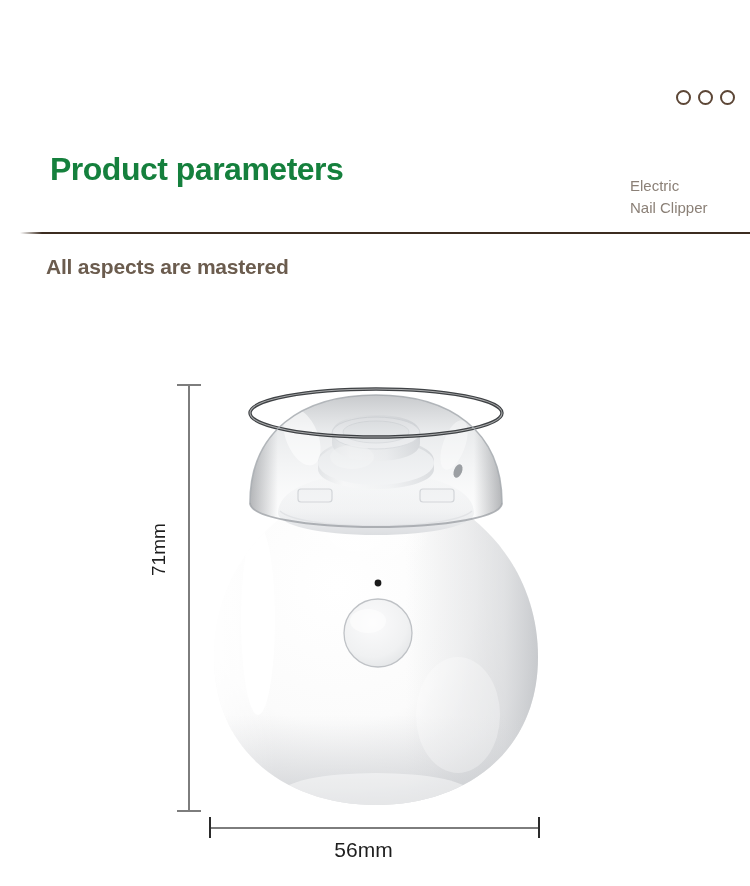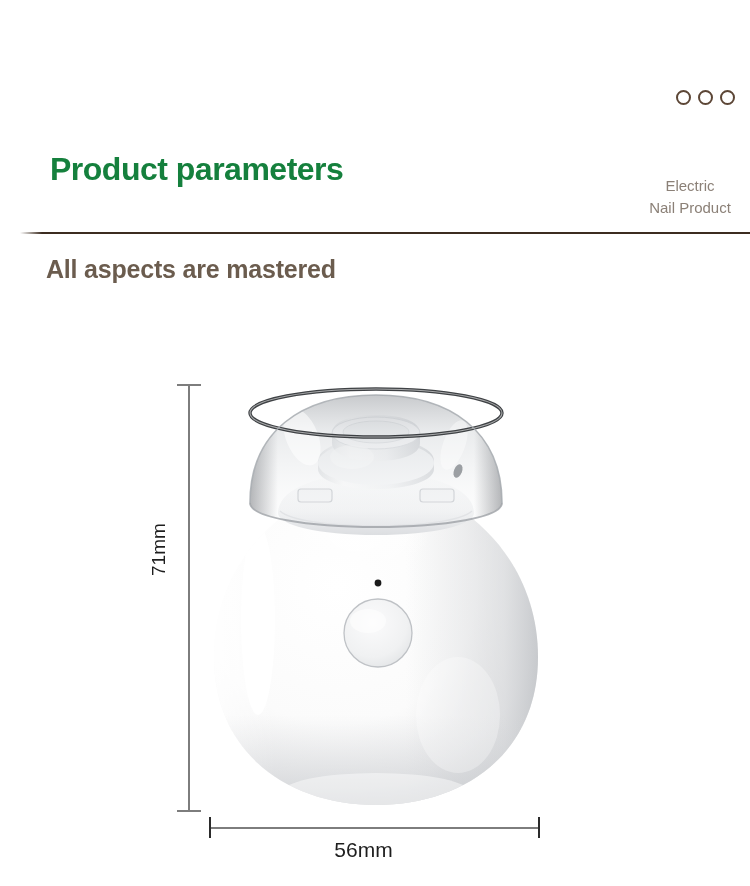--- a/index.html
+++ b/index.html
@@ -46,41 +46,41 @@
     letter-spacing: -0.5px;
     line-height: 1.1;
     white-space: nowrap;
   }
 
   .brand-line {
     position: absolute;
     right: 0px;
     top: 175px;
     width: 120px;
-    text-align: center;
+    text-align: left;
     font-size: 15px;
     color: #8b8077;
     line-height: 1.45;
     white-space: nowrap;
   }
 
   .divider {
     position: absolute;
     left: 20px;
     top: 232px;
     width: 730px;
     height: 2px;
     background: linear-gradient(to right, rgba(60,44,32,0) 0px, #3c2c20 22px, #3c2c20 100%);
   }
 
   .page-subtitle {
     position: absolute;
     left: 46px;
     top: 255px;
-    font-size: 25px;
+    font-size: 21px;
     font-weight: bold;
     color: #6b5c4e;
     letter-spacing: -0.2px;
     white-space: nowrap;
   }
 
   
   .dim-v-line {
     position: absolute;
     left: 188px;
@@ -159,21 +159,21 @@
   <div class="dots-icon">
     <span class="dot"></span>
     <span class="dot"></span>
     <span class="dot"></span>
   </div>
 
   <div class="page-title">Product parameters</div>
 
   <div class="brand-line">
     <div>Electric</div>
-    <div>Nail Product</div>
+    <div>Nail Clipper</div>
   </div>
 
   <div class="divider"></div>
 
   <div class="page-subtitle">All aspects are mastered</div>
 
   <div class="dim-v-line"></div>
   <div class="dim-v-cap top"></div>
   <div class="dim-v-cap bot"></div>
   <div class="dim-v-label">71mm</div>

